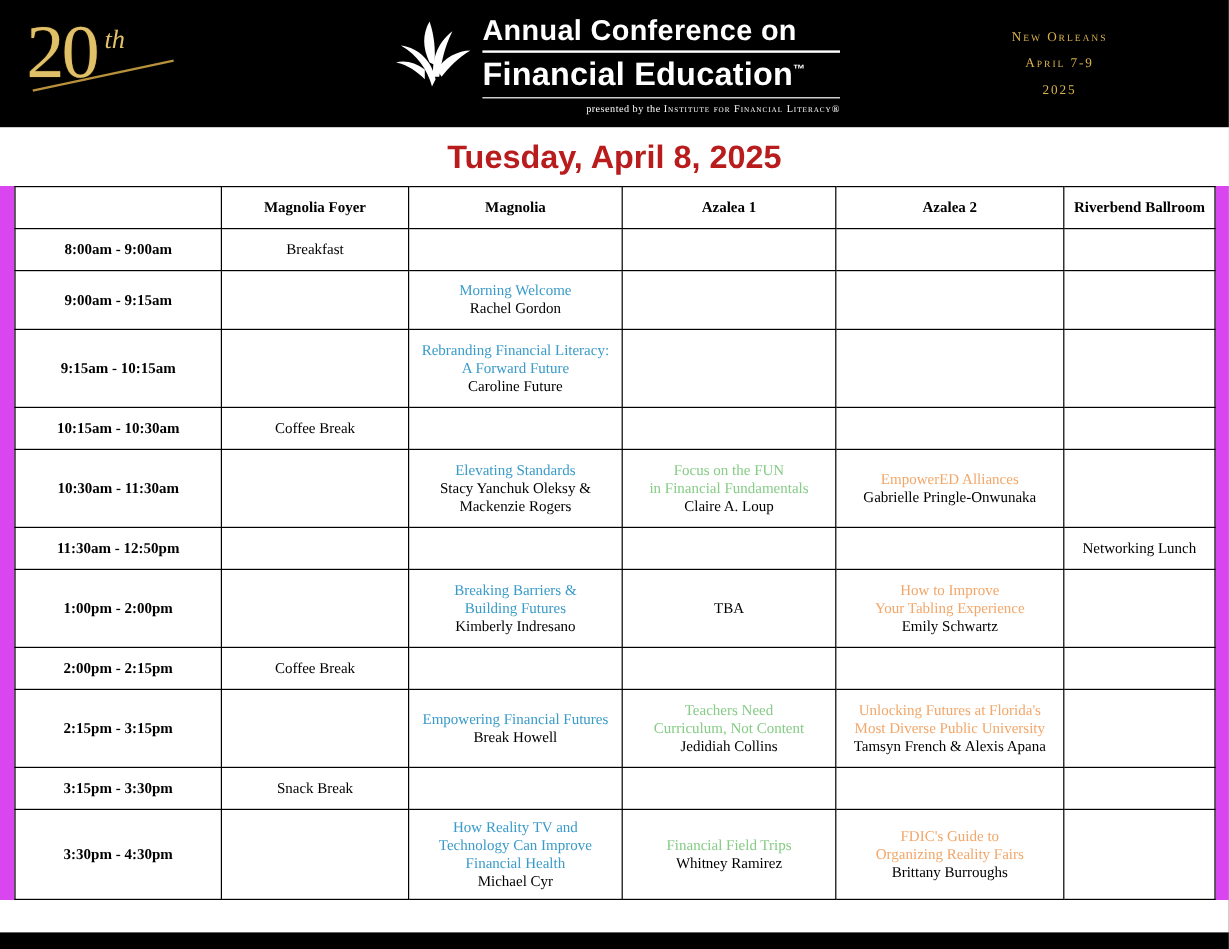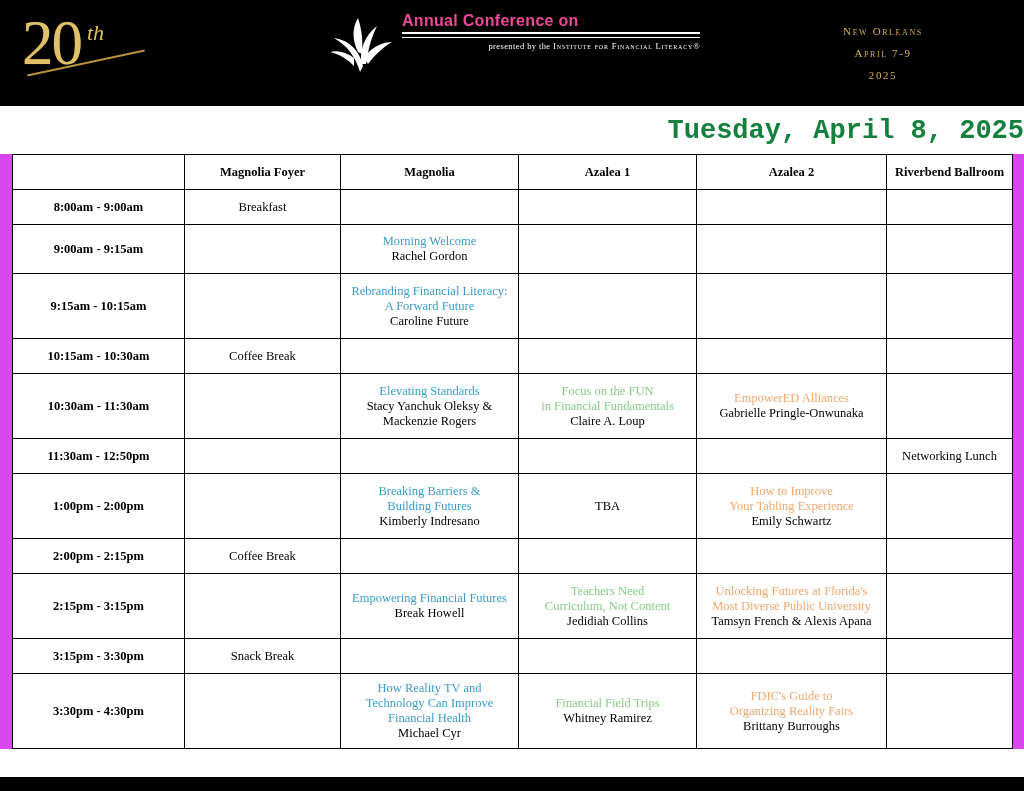--- a/index.html
+++ b/index.html
@@ -81,23 +81,23 @@
   }
   .logo-text {
     position: absolute;
     left: 72px;
     top: 2px;
     width: 298px;
   }
   .logo-line1 {
     font-family: "Liberation Sans", sans-serif;
     font-weight: bold;
-    font-size: 16px;
+    font-size: 24px;
     letter-spacing: 0.3px;
-    color: #ec4899;
+    color: #ffffff;
     white-space: nowrap;
   }
   .logo-rule {
     height: 2px;
     background: #ffffff;
     margin: 2px 0 3px 0;
   }
   .logo-line2 {
     font-family: "Liberation Sans", sans-serif;
     font-weight: bold;
@@ -136,25 +136,25 @@
     text-align: center;
     color: #d8b24c;
     font-family: "Liberation Serif", serif;
     font-variant: small-caps;
     letter-spacing: 1.6px;
   }
   .loc div { line-height: 22px; font-size: 11px; }
 
   
   .day-title {
-    text-align: right;
-    font-family: Liberation Mono, monospace;
+    text-align: center;
+    font-family: Liberation Sans, sans-serif;
     font-weight: bold;
     font-size: 27px;
-    color: #15803d;
+    color: #b91c1c;
     padding: 10px 0 8px 0;
     background: #ffffff;
   }
 
   
   .table-wrap {
     padding: 0 12px;
     background: #d946ef;
   }
   table.agenda {
@@ -233,20 +233,23 @@
             <path d="M31 50 C30 36 34 22 47 12 C40 26 38 38 36 50 Z"></path>
             <path d="M34 44 C40 34 52 28 62 28 C52 34 44 42 38 50 Z"></path>
             <path d="M28 38 C22 26 22 14 28 4 C32 16 33 28 32 40 Z"></path>
             <path d="M24 44 C16 38 8 36 0 38 C10 40 18 46 24 52 Z"></path>
           </g>
         </svg>
       </div>
       <div class="logo-text">
         <div class="logo-line1">Annual Conference on</div>
         <div class="logo-rule"></div>
+        <div class="logo-line2">
+          <span>Financial Education</span><span class="tm">™</span>
+        </div>
         <div class="logo-rule2"></div>
         <div class="logo-line3">
           <span>presented by the</span>
           <span class="inst">Institute for Financial Literacy</span><span>®</span>
         </div>
       </div>
     </div>
 
     <div class="loc">
       <div>New Orleans</div>

